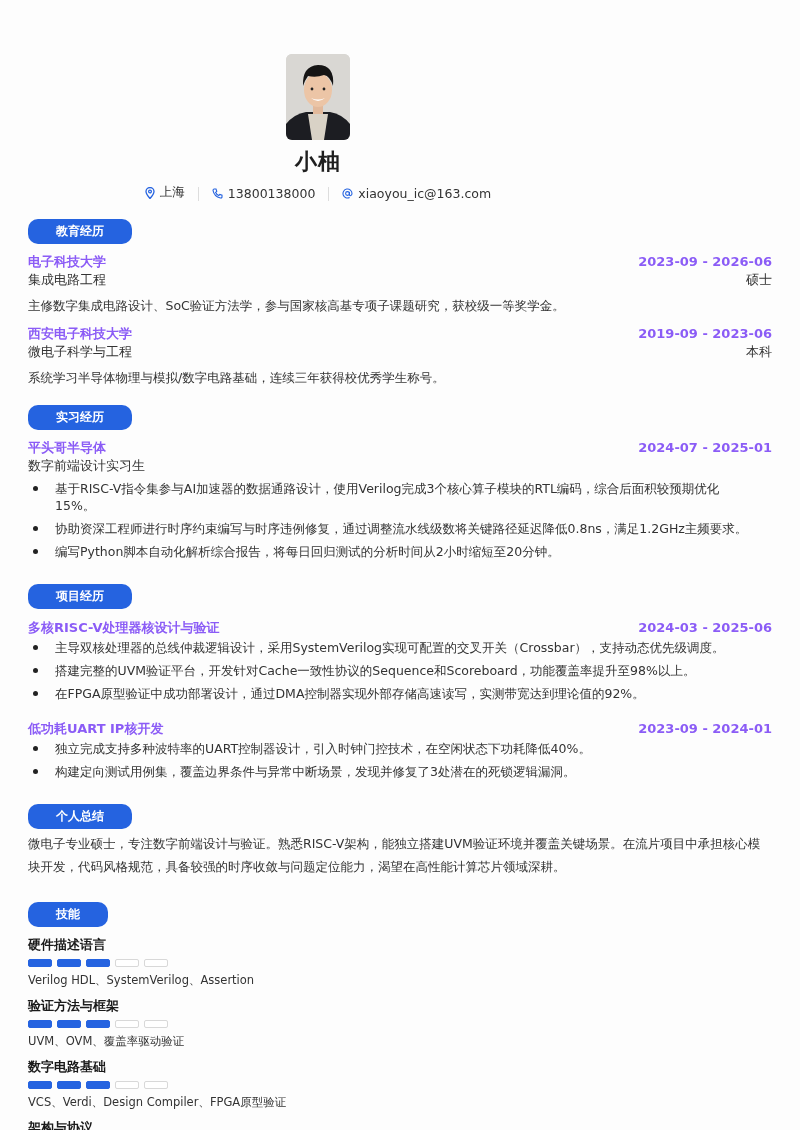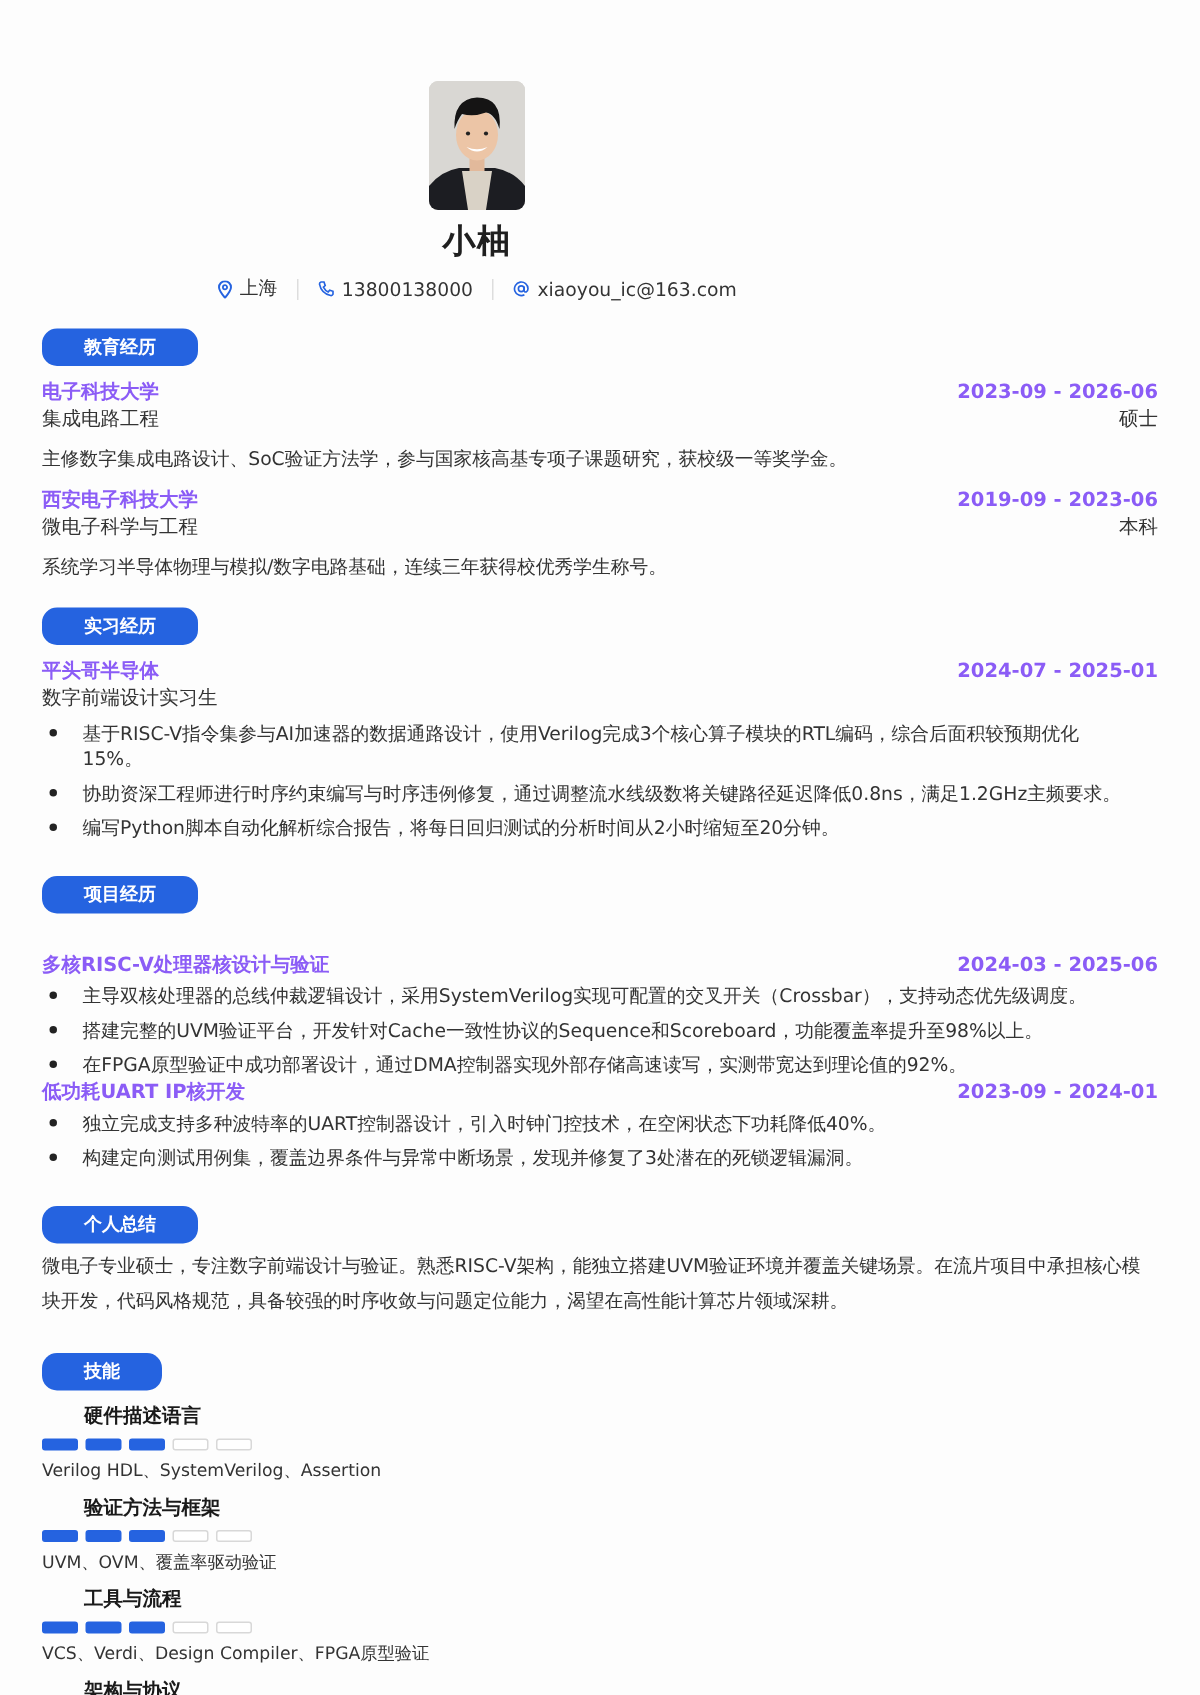--- a/index.html
+++ b/index.html
@@ -9,41 +9,41 @@
     font-family: "DejaVu Sans", "Liberation Sans", sans-serif;
     color: #222;
     position: relative;
   }
   .header { text-align: center; position: absolute; left: 0; top: 54px; width: 636px; }
   .photo {
     width: 64px; height: 86px; margin: 0 auto; border-radius: 6px; overflow: hidden;
     background: #d8d6d2; position: relative;
   }
   .name { font-size: 22px; font-weight: bold; color: #1f1f1f; margin-top: 8px; line-height: 28px; letter-spacing: 1px; }
-  .contacts { margin-top: 8px; font-size: 12.5px; color: #333; display: flex; justify-content: center; align-items: center; }
+  .contacts { margin-top: 8px; font-size: 12.5px; color: #333; display: flex; justify-content: center; align-items: flex-end; }
   .contact { display: flex; align-items: center; gap: 5px; }
   .contact svg { display: block; }
   .sep { width: 1px; height: 14px; background: #ddd; margin: 0 13px; }
 
   .sec-badge {
     position: absolute; left: 28px;
     background: #2563e0; color: #fff; font-size: 12px; font-weight: bold;
     height: 25px; line-height: 25px; padding: 0 28px; border-radius: 10px;
   }
   .abs { position: absolute; left: 28px; width: 744px; }
   .row { display: flex; justify-content: space-between; align-items: baseline; }
   .bold { font-weight: bold; font-size: 13px; color: #8b5cf6; }
   .sub { font-size: 13px; color: #333; }
   .desc { font-size: 12.5px; color: #333; }
   .lh18 { line-height: 18px; }
   ul.bul { list-style: none; margin: 0; padding: 0; }
   ul.bul li { position: relative; padding-left: 27px; font-size: 12.5px; color: #333; line-height: 17px; margin-bottom: 6px; }
   ul.bul li::before { content: ""; position: absolute; left: 5px; top: 6px; width: 5px; height: 5px; border-radius: 50%; background: #222; }
   .summary { font-size: 12.5px; color: #333; line-height: 23px; }
-  .skill-name { font-size: 13px; font-weight: bold; color: #1a1a1a; line-height: 18px; margin-left: 28px; }
+  .skill-name { font-size: 13px; font-weight: bold; color: #1a1a1a; line-height: 18px; }
   .bars { display: flex; gap: 5px; margin: 5px 0 5px 0; }
   .bar { width: 22px; height: 6px; border-radius: 2px; border: 1px solid #d8d8d8; background: #fff; }
   .bar.on { background: #2563e0; border-color: #2563e0; }
   .skill-items { font-size: 11.5px; color: #333; line-height: 16px; }
 </style>
 </head>
 <body>
 
 <div class="header">
   <div class="photo">
@@ -122,21 +122,21 @@
   <div class="sub lh18">数字前端设计实习生</div>
   <ul class="bul" style="margin-top:5px; width:720px;">
     <li>基于RISC-V指令集参与AI加速器的数据通路设计，使用Verilog完成3个核心算子模块的RTL编码，综合后面积较预期优化15%。</li>
     <li>协助资深工程师进行时序约束编写与时序违例修复，通过调整流水线级数将关键路径延迟降低0.8ns，满足1.2GHz主频要求。</li>
     <li>编写Python脚本自动化解析综合报告，将每日回归测试的分析时间从2小时缩短至20分钟。</li>
   </ul>
 </div>
 
 <div class="sec-badge" style="top:584px;">项目经历</div>
 
-<div class="abs" style="top:635px;">
+<div class="abs" style="top:619px;">
   <div class="row lh18">
     <span class="bold">多核RISC-V处理器核设计与验证</span>
     <span class="bold">2024-03 - 2025-06</span>
   </div>
   <ul class="bul" style="margin-top:2px;">
     <li>主导双核处理器的总线仲裁逻辑设计，采用SystemVerilog实现可配置的交叉开关（Crossbar），支持动态优先级调度。</li>
     <li>搭建完整的UVM验证平台，开发针对Cache一致性协议的Sequence和Scoreboard，功能覆盖率提升至98%以上。</li>
     <li>在FPGA原型验证中成功部署设计，通过DMA控制器实现外部存储高速读写，实测带宽达到理论值的92%。</li>
   </ul>
 </div>
@@ -175,21 +175,21 @@
     <div class="bar on"></div>
     <div class="bar on"></div>
     <div class="bar on"></div>
     <div class="bar"></div>
     <div class="bar"></div>
   </div>
   <div class="skill-items">UVM、OVM、覆盖率驱动验证</div>
 </div>
 
 <div class="abs" style="top:1058px;">
-  <div class="skill-name">工具与流程</div>
+  <div class="skill-name">数字电路基础</div>
   <div class="bars">
     <div class="bar on"></div>
     <div class="bar on"></div>
     <div class="bar on"></div>
     <div class="bar"></div>
     <div class="bar"></div>
   </div>
   <div class="skill-items">VCS、Verdi、Design Compiler、FPGA原型验证</div>
 </div>
 

